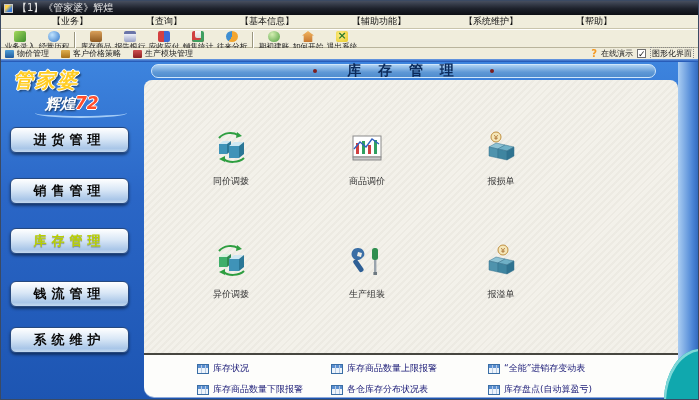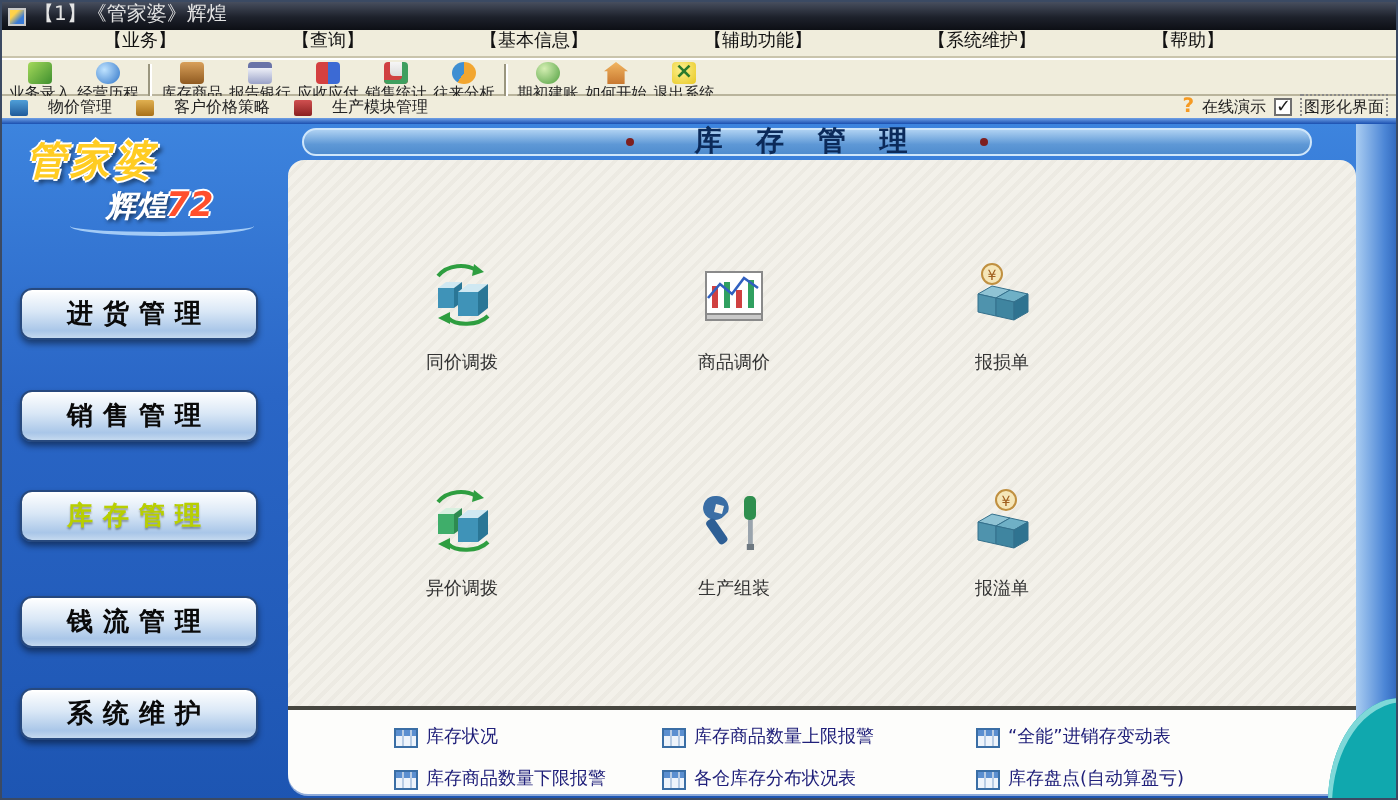--- a/index.html
+++ b/index.html
@@ -34,21 +34,21 @@
   .ic-sales   { background:linear-gradient(180deg,#f6f6f6,#cdcdcd); box-shadow:inset -3px -2px 0 #3f9f5f, inset 3px -4px 0 #d04040; }
   .ic-analysis{ background:conic-gradient(#f2a630 0 60%,#3f8fd2 60%); border-radius:50%; }
   .ic-init    { background:radial-gradient(circle at 35% 30%,#d4eeb2,#4f9f3f); border-radius:50%; }
   .ic-home    { background:linear-gradient(#f2b661,#c87830); clip-path:polygon(50% 0,100% 42%,86% 42%,86% 100%,14% 100%,14% 42%,0 42%); }
   .ic-exit    { background:radial-gradient(circle at 40% 35%,#fdf08e,#e8c822); position:relative; }
   .ic-exit::after { content:"×"; position:absolute; left:0; top:-2px; width:12px; text-align:center; font-size:11px; font-weight:bold; color:#2c7a2c; }
 
   
   .toolbar2 { position:absolute; left:0; top:47px; width:699px; height:11px; background:#f0eddc;
     display:flex; align-items:center; font-size:8px; color:#222; padding-left:4px; }
-  .tb2-btn { display:flex; align-items:center; gap:10px; margin-right:12px; cursor:pointer; white-space:nowrap; }
+  .tb2-btn { display:flex; align-items:center; gap:3px; margin-right:12px; cursor:pointer; white-space:nowrap; }
   .tb2-ic { width:9px; height:8px; border-radius:1px; }
   .ic2-price { background:linear-gradient(#4f9fd8,#205a9a); }
   .ic2-cust  { background:linear-gradient(#e0b050,#a87018); }
   .ic2-prod  { background:linear-gradient(#d05050,#8a2020); }
   .tb2-right { position:absolute; right:6px; top:0; height:11px; display:flex; align-items:center; gap:4px; }
   .q-icon { color:#f59a23; font-weight:bold; font-size:10px; line-height:10px; }
   .online-label { font-size:8px; color:#222; white-space:nowrap; }
   .cb { width:9px; height:9px; background:#fff; border:1px solid #707070; font-size:9px; line-height:8px; color:#1a1a1a; text-align:center; cursor:pointer; }
   .cb-label { font-size:8px; color:#222; border:1px dotted #8a8a8a; padding:0 1px; white-space:nowrap; cursor:pointer; }
 
@@ -61,32 +61,32 @@
   }
   .right-strip { position:absolute; left:677px; top:61px; width:22px; height:339px;
     background:linear-gradient(90deg,#aacdf2,#4c86d6 65%,#2a62b8); }
   .teal-corner { position:absolute; left:663px; top:348px; width:36px; height:52px;
     background:#10a8ae; border-radius:100% 0 0 0; box-shadow:inset 2px 2px 0 #7fd8d8; }
 
   
   .logo1 { position:absolute; left:12px; top:66px; font-size:20px; font-weight:bold; font-style:italic;
     letter-spacing:2px; color:#ffcc22;
     text-shadow:-1px 0 #fff,1px 0 #fff,0 -1px #fff,0 1px #fff,2px 2px 2px rgba(0,0,0,.55); }
-  .logo2 { position:absolute; left:52px; top:92px; font-size:15px; font-weight:bold; font-style:italic;
+  .logo2 { position:absolute; left:44px; top:92px; font-size:15px; font-weight:bold; font-style:italic;
     color:#fff; text-shadow:1px 1px 2px rgba(0,0,0,.6); }
   .logo-ver { color:#ff4f2d; font-size:17px; text-shadow:-1px 0 #fff,1px 0 #fff,0 -1px #fff,0 1px #fff; }
   .logo-swoosh { position:absolute; left:34px; top:108px; width:92px; height:9px;
     border-bottom:2px solid #bfe0ff; border-radius:0 0 90% 90%/0 0 9px 9px; opacity:.8; }
 
   
   .nav-btn { position:absolute; left:9px; width:119px; height:26px; border-radius:6px;
     background:linear-gradient(180deg,#ffffff,#d9e7f6 45%,#a9c6e8 85%,#c4d9ef);
     border:1px solid #27497e; box-shadow:0 2px 3px rgba(0,0,0,.45), inset 0 1px 0 #fff;
     display:flex; align-items:center; justify-content:center;
-    font-size:13px; font-weight:bold; letter-spacing:5px; color:#0a0a0a; cursor:pointer;margin-top:17px; }
+    font-size:13px; font-weight:bold; letter-spacing:5px; color:#0a0a0a; cursor:pointer; }
   .nav-btn.active { color:#b8cf00; text-shadow:0 1px 1px rgba(0,0,0,.35); }
   .nav1{top:126px} .nav2{top:177px} .nav3{top:227px} .nav4{top:280px} .nav5{top:326px}
 
   
   .pill { position:absolute; left:150px; top:63px; width:505px; height:14px; border-radius:7px;
     background:linear-gradient(180deg,#aed1f2,#5e98d6 60%,#4f8cce);
     border:1px solid #cfe6fa; display:flex; align-items:center; justify-content:center; }
   .pill-title { font-size:14px; font-weight:bold; letter-spacing:6px; color:#0b2a5a; white-space:nowrap; }
   .pill-bullet { width:4px; height:4px; background:#7e1f1f; border-radius:50%; margin:0 30px; }
 

